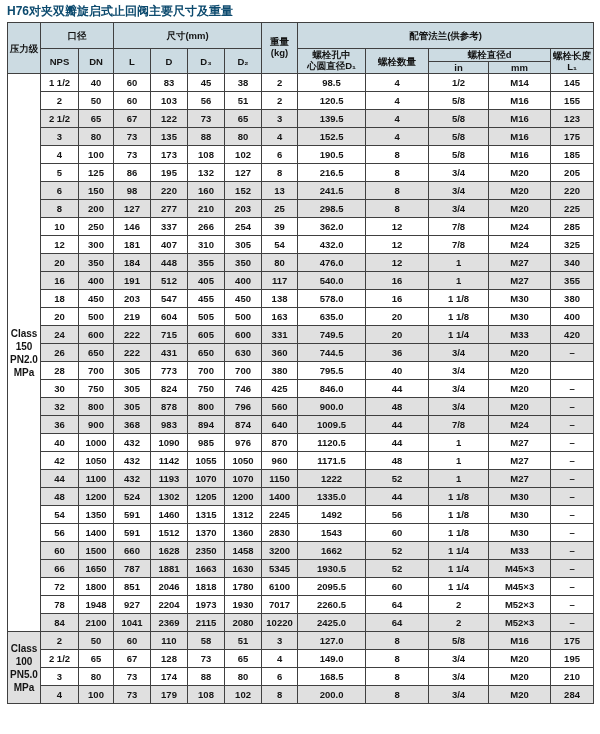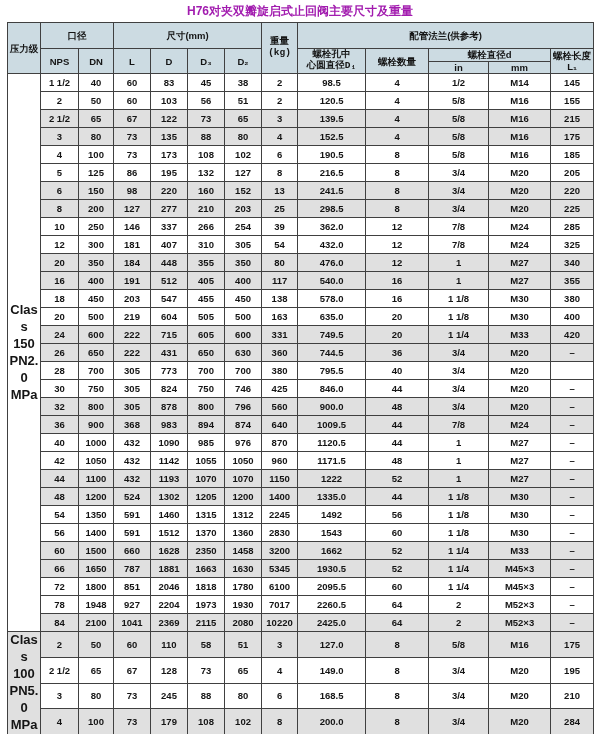--- a/index.html
+++ b/index.html
@@ -3,40 +3,40 @@
 <meta charset="utf-8">
 <style>
   * { box-sizing: border-box; }
   html, body { margin:0; padding:0; }
   body {
     width:600px; height:734px; background:#ffffff; overflow:hidden;
     font-family:"Liberation Sans","DejaVu Sans",sans-serif;
   }
   .page { padding:1px 7px 0 7px; }
   .title {
-    font-size:12px; font-weight:bold; color:#a21caf;
-    margin:2px 0 2px 0; white-space:nowrap;text-align:center;
+    font-size:12px; font-weight:bold; color:#0c4a6e;
+    margin:2px 0 2px 0; white-space:nowrap;
   }
   table.spec {
     border-collapse:collapse; table-layout:fixed; width:586px;
     border:1px solid #222222;
   }
   th, td {
     border:1px solid #404040; text-align:center; vertical-align:middle;
     padding:0; font-weight:bold; color:#141414; overflow:hidden;
   }
   thead th { background:#ccdbe2; font-size:9.5px; line-height:1.2; }
   tr.h1 th { height:26px; }
   tr.h2 th { height:13px; }
   tr.h3 th { height:12px; }
-  .two-line span { display:block; line-height:1.15;font-family:Liberation Mono, monospace; }
+  .two-line span { display:block; line-height:1.15; }
   tbody td { height:18px; font-size:9.5px; background:#ffffff; line-height:1; }
   tbody tr.shade td { background:#e0e0e0; }
   tbody td.pclass {
-    background:#ffffff; font-size:13px; line-height:1.3; padding:0 1px;
+    background:#ffffff; font-size:10px; line-height:1.3; padding:0 1px;
     word-break:break-word;
   }
 </style>
 </head>
 <body>
 
 <div class="page">
   <div class="title">H76对夹双瓣旋启式止回阀主要尺寸及重量</div>
 
   <table class="spec">
@@ -121,21 +121,21 @@
           <td>65</td>
           <td>67</td>
           <td>122</td>
           <td>73</td>
           <td>65</td>
           <td>3</td>
           <td>139.5</td>
           <td>4</td>
           <td>5/8</td>
           <td>M16</td>
-          <td>215</td>
+          <td>123</td>
         </tr>
         <tr class="shade">
           <td>3</td>
           <td>80</td>
           <td>73</td>
           <td>135</td>
           <td>88</td>
           <td>80</td>
           <td>4</td>
           <td>152.5</td>
@@ -548,21 +548,21 @@
           <td>149.0</td>
           <td>8</td>
           <td>3/4</td>
           <td>M20</td>
           <td>195</td>
         </tr>
         <tr>
           <td>3</td>
           <td>80</td>
           <td>73</td>
-          <td>245</td>
+          <td>174</td>
           <td>88</td>
           <td>80</td>
           <td>6</td>
           <td>168.5</td>
           <td>8</td>
           <td>3/4</td>
           <td>M20</td>
           <td>210</td>
         </tr>
         <tr class="shade">

